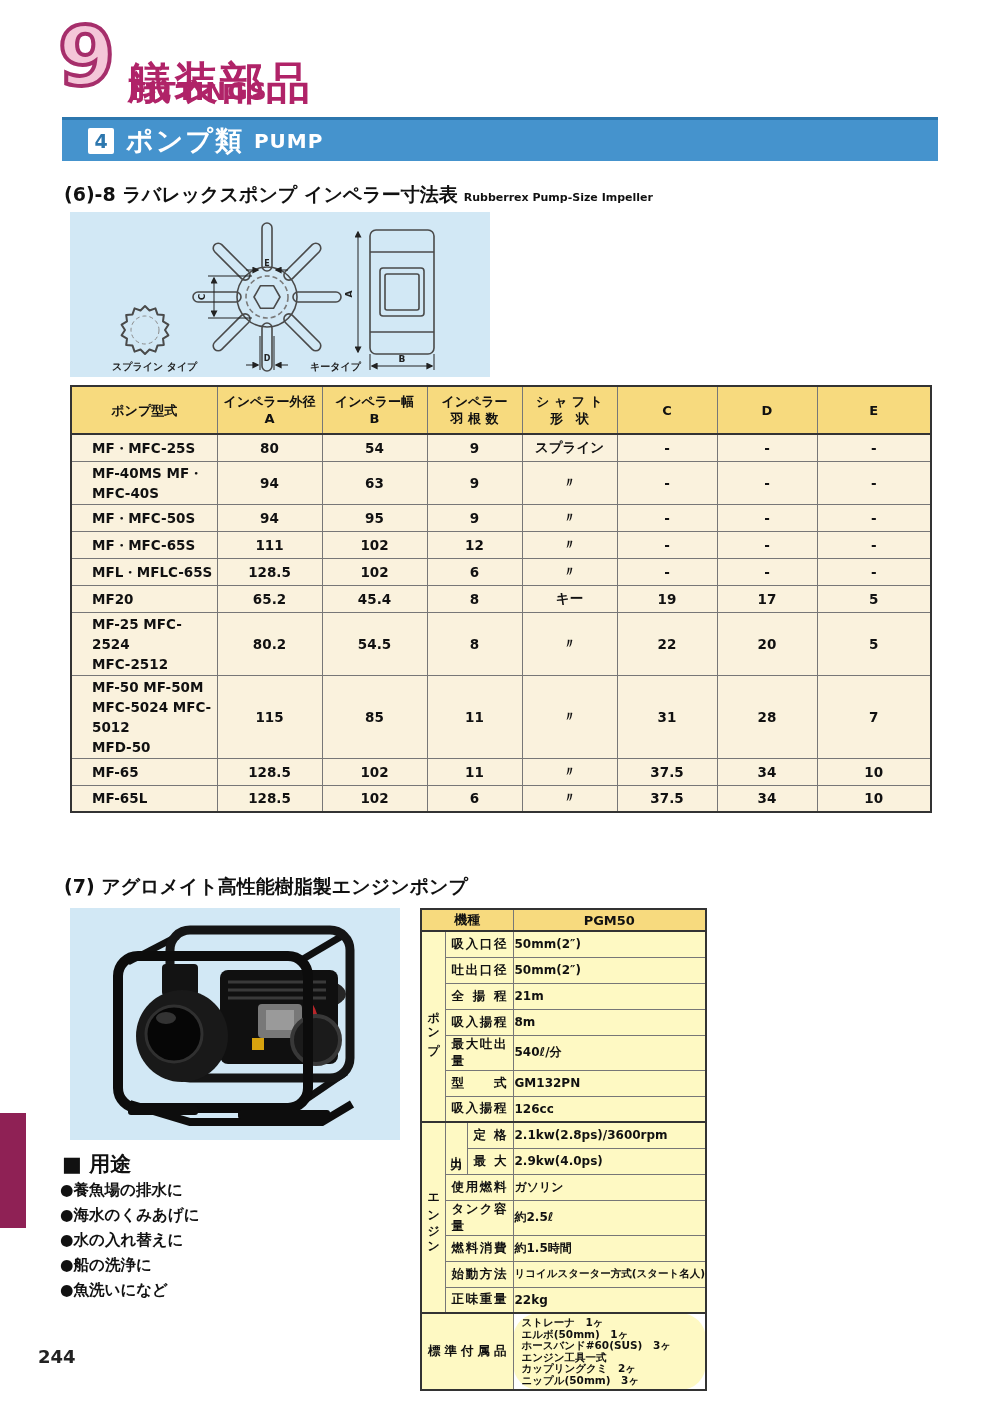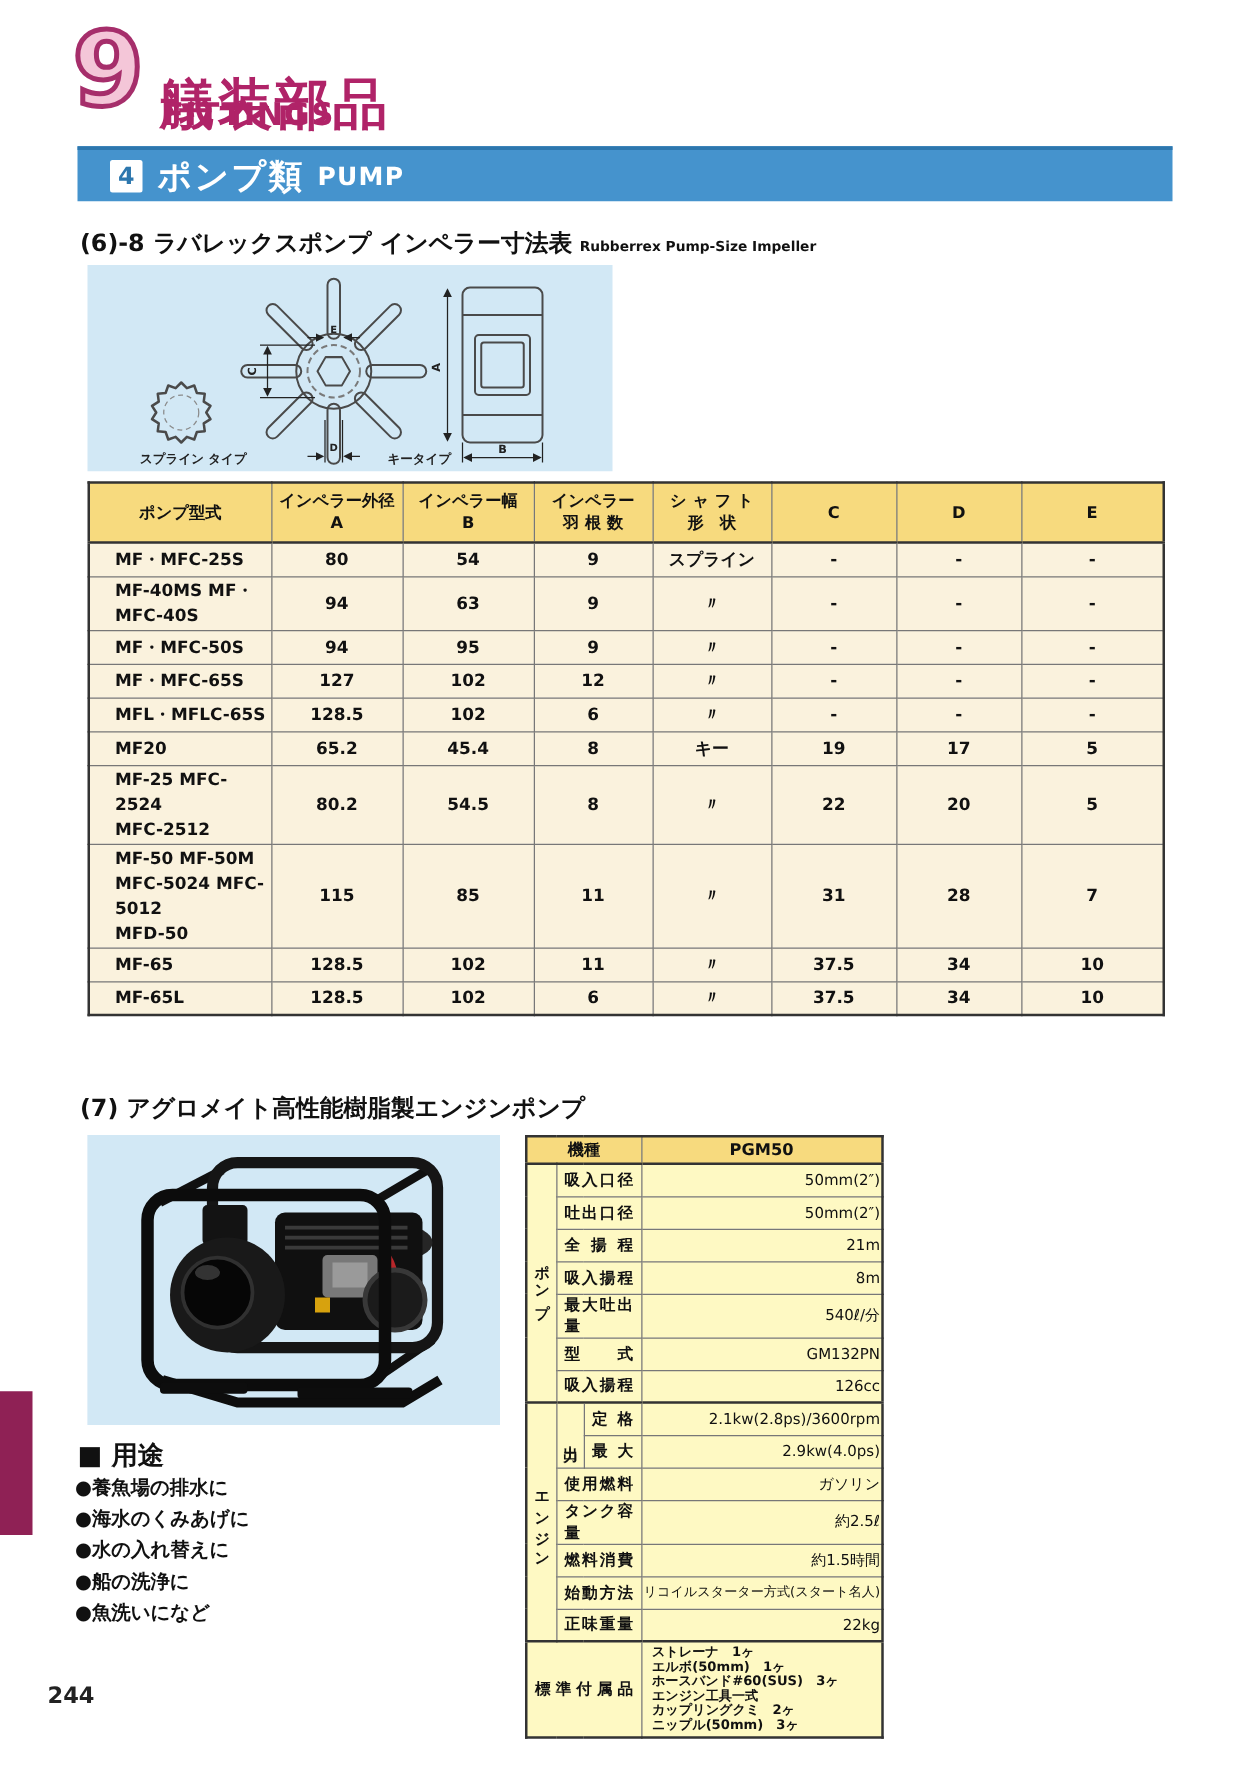--- a/index.html
+++ b/index.html
@@ -39,28 +39,28 @@
   table.imp td.model{text-align:left;padding-left:20px;white-space:pre-line;line-height:20px;}
 
   
   table.spec{position:absolute;left:420px;top:908px;width:285px;border-collapse:collapse;table-layout:fixed;
     border:2px solid #333;}
   table.spec td{border:1px solid #777;box-sizing:border-box;background:#fef9c3;vertical-align:middle;}
   table.spec tr.sh td{background:#f7da7e;height:16px;font-size:13px;font-weight:800;text-align:center;
     border-bottom:2px solid #333;}
   table.spec td.lbl{font-size:12.5px;font-weight:800;text-align:justify;text-align-last:justify;
     padding:0 6px;height:26px;}
-  table.spec td.val{font-size:12px;font-weight:400;text-align:right;height:26px;margin-left:38px;}
+  table.spec td.val{font-size:12px;font-weight:700;text-align:left;height:26px;margin-left:38px;}
   table.spec td.val-sm{font-size:10.5px;white-space:nowrap;}
   table.spec td.grp{writing-mode:vertical-rl;text-orientation:upright;font-size:12px;font-weight:800;
     text-align:center;letter-spacing:2px;}
   table.spec tr.eng-top td{border-top:2px solid #333;}
   table.spec tr.acc td{border-top:2px solid #333;}
   table.spec td.acc-val{font-size:10.5px;font-weight:700;line-height:11.5px;white-space:pre-line;
-    text-align:left;padding:3px 2px 3px 8px;height:58px;}
+    text-align:left;padding:3px 2px 3px 8px;height:58px;border-radius:26px;}
 
   
   .usage-title{position:absolute;left:62px;top:1150px;font-size:21px;font-weight:800;}
   ul.usage{position:absolute;left:60px;top:1178px;margin:0;padding:0;list-style:none;
     font-size:15.5px;font-weight:700;line-height:25px;}
 
   .sidetab{position:absolute;left:0;top:1113px;width:26px;height:115px;background:#8f2155;}
   .pagenum{position:absolute;left:38px;top:1346px;font-size:18px;font-weight:600;color:#222;}
 
   svg text{font-family:"DejaVu Sans","Liberation Sans",sans-serif;}
@@ -225,21 +225,21 @@
       <td>95</td>
       <td>9</td>
       <td>〃</td>
       <td>-</td>
       <td>-</td>
       <td>-</td>
     </tr>
 
     <tr>
       <td class="model">MF・MFC-65S</td>
-      <td>127</td>
+      <td>111</td>
       <td>102</td>
       <td>12</td>
       <td>〃</td>
       <td>-</td>
       <td>-</td>
       <td>-</td>
     </tr>
 
     <tr>
       <td class="model">MFL・MFLC-65S</td>

